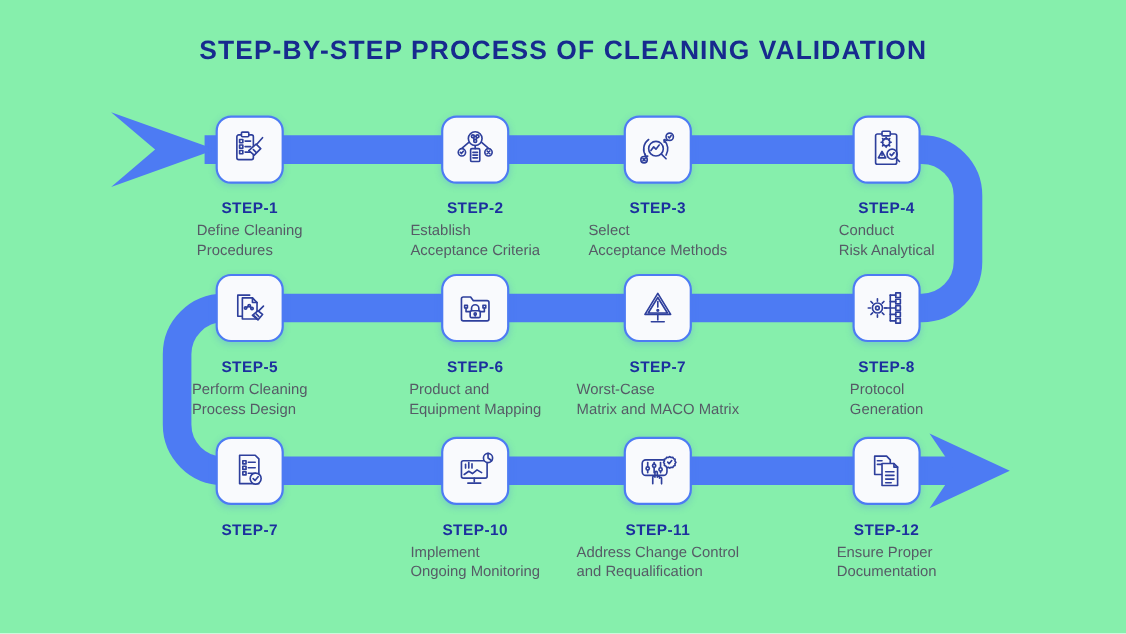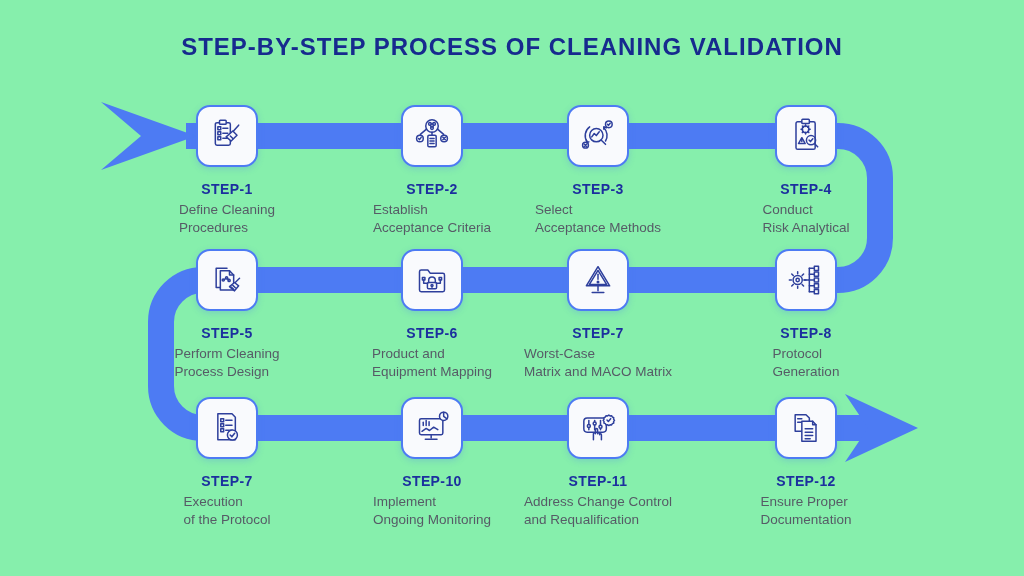--- a/index.html
+++ b/index.html
@@ -268,24 +268,20 @@
           <line x1="22.5" y1="14.7" x2="30" y2="14.7"></line>
         <rect x="16.5" y="19" width="3.5" height="3.5"></rect>
           <line x1="22.5" y1="20.7" x2="30" y2="20.7"></line>
         <rect x="16.5" y="25" width="3.5" height="3.5"></rect>
           <line x1="22.5" y1="26.7" x2="30" y2="26.7"></line>
         <circle cx="30.5" cy="32.5" r="6" fill="#f9fafd"></circle>
         <path d="M27.8 32.5 l2 2.1 3.4-4.2"></path>
       </svg>
     </div>
     <div class="slabel">STEP-7</div>
-    <div class="sdesc">
-      <span class="dline">Execution</span>
-      <span class="dline">of the Protocol</span>
-    </div>
   </div>
 
   <div class="cell c2 r3">
     <div class="iconbox">
       <svg width="40" height="40" viewBox="0 0 48 48" fill="none" stroke="#2e3f9c" stroke-width="1.8" stroke-linecap="round" stroke-linejoin="round">
         <rect x="9" y="13" width="28" height="19" rx="2"></rect>
         <line x1="23" y1="32" x2="23" y2="36"></line>
         <line x1="16" y1="37.5" x2="30" y2="37.5"></line>
         <line x1="13.5" y1="21" x2="13.5" y2="17"></line>
         <line x1="17" y1="21" x2="17" y2="15"></line>

